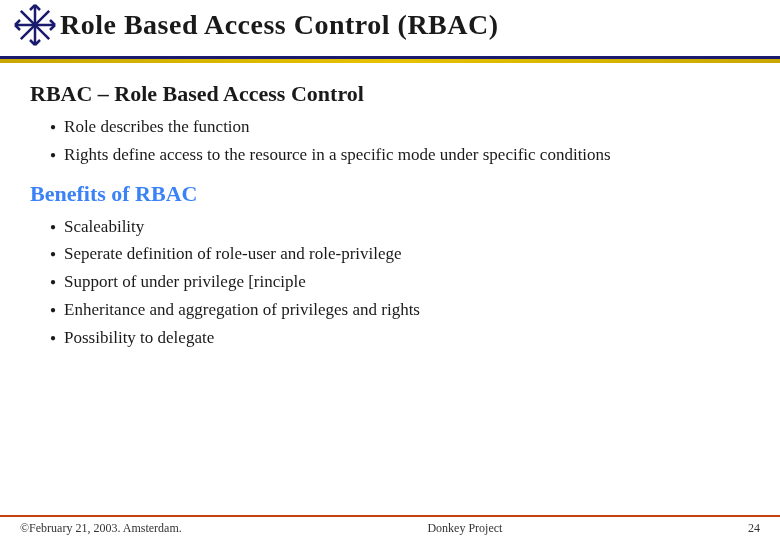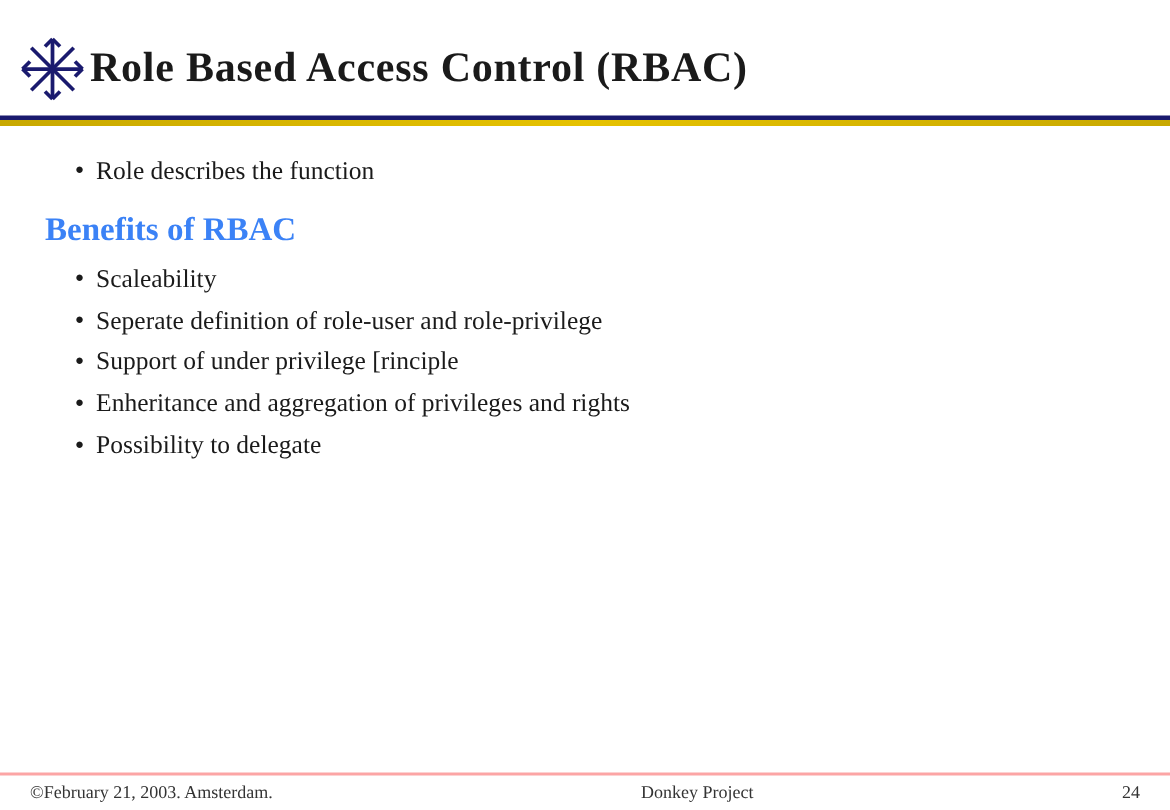--- a/index.html
+++ b/index.html
@@ -10,21 +10,21 @@
       background: #ffffff;
       font-family: 'Times New Roman', Times, serif;
       overflow: hidden;
       position: relative;
     }
 
     
     .header {
       display: flex;
       align-items: center;
-      padding: 21px 20px 6px 10px;
+      padding: 0 20px 6px 10px;
       border-bottom: 3px solid #1a1a6e;
       position: relative;
     }
 
     .header-title {
       font-size: 28px;
       font-weight: bold;
       color: #1a1a1a;
       letter-spacing: 0.5px;
     }
@@ -78,21 +78,21 @@
       color: #3b82f6;
       margin-bottom: 8px;
     }
 
     
     .footer {
       position: absolute;
       bottom: 0;
       left: 0;
       right: 0;
-      border-top: 2px solid #fca5a5;
+      border-top: 2px solid #c2410c;
       display: flex;
       justify-content: space-between;
       align-items: center;
       padding: 4px 20px;
       font-size: 12px;
       color: #333;
     }
 
     .footer-center {
       text-align: center;
@@ -126,23 +126,27 @@
         <line x1="18" y1="6" x2="24" y2="0"></line>
     </g>
   </svg>
   <span class="header-title">Role Based Access Control (RBAC)</span>
 </div>
 <div class="header-accent"></div>
 
 <div class="content">
 
   <div>
+    <div class="section-title">RBAC – Role Based Access Control</div>
     <ul class="bullet-list">
       <li>
         <span>Role describes the function</span>
+      </li>
+      <li>
+        <span>Rights define access to the resource in a specific mode under specific conditions</span>
       </li>
     </ul>
   </div>
 
   <div>
     <div class="benefits-title">Benefits of RBAC</div>
     <ul class="bullet-list">
       <li>
         <span>Scaleability</span>
       </li>

